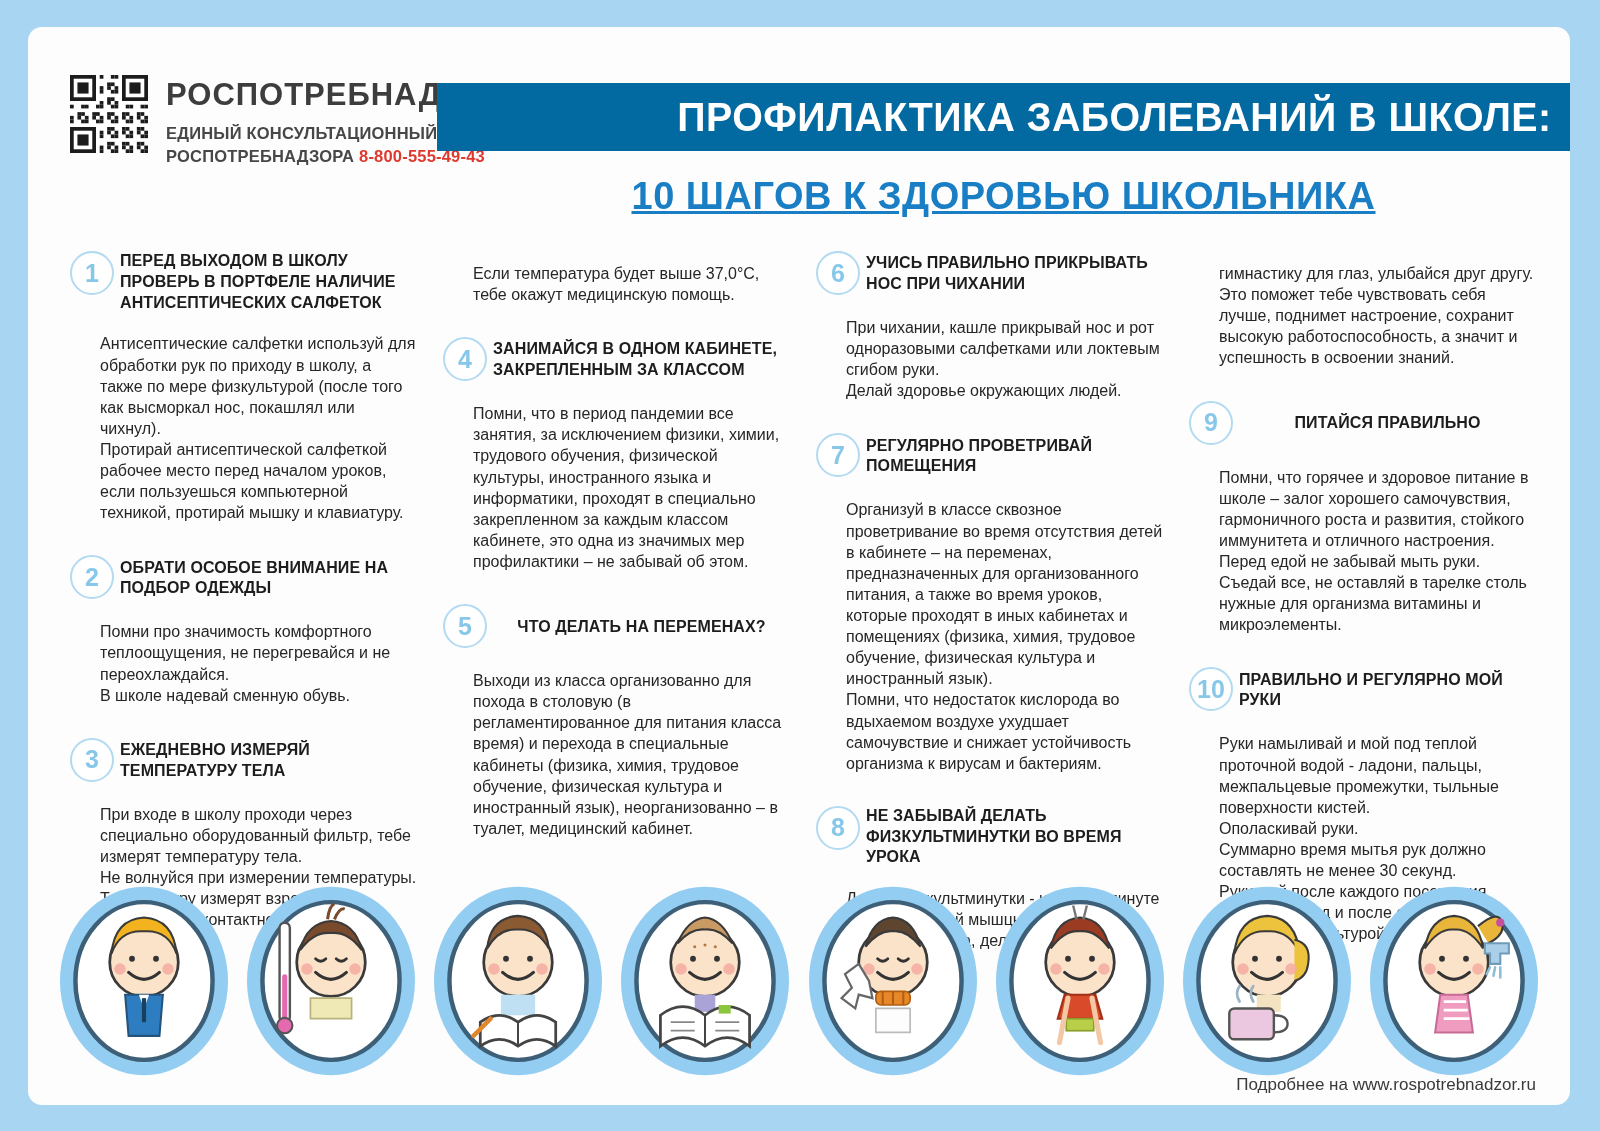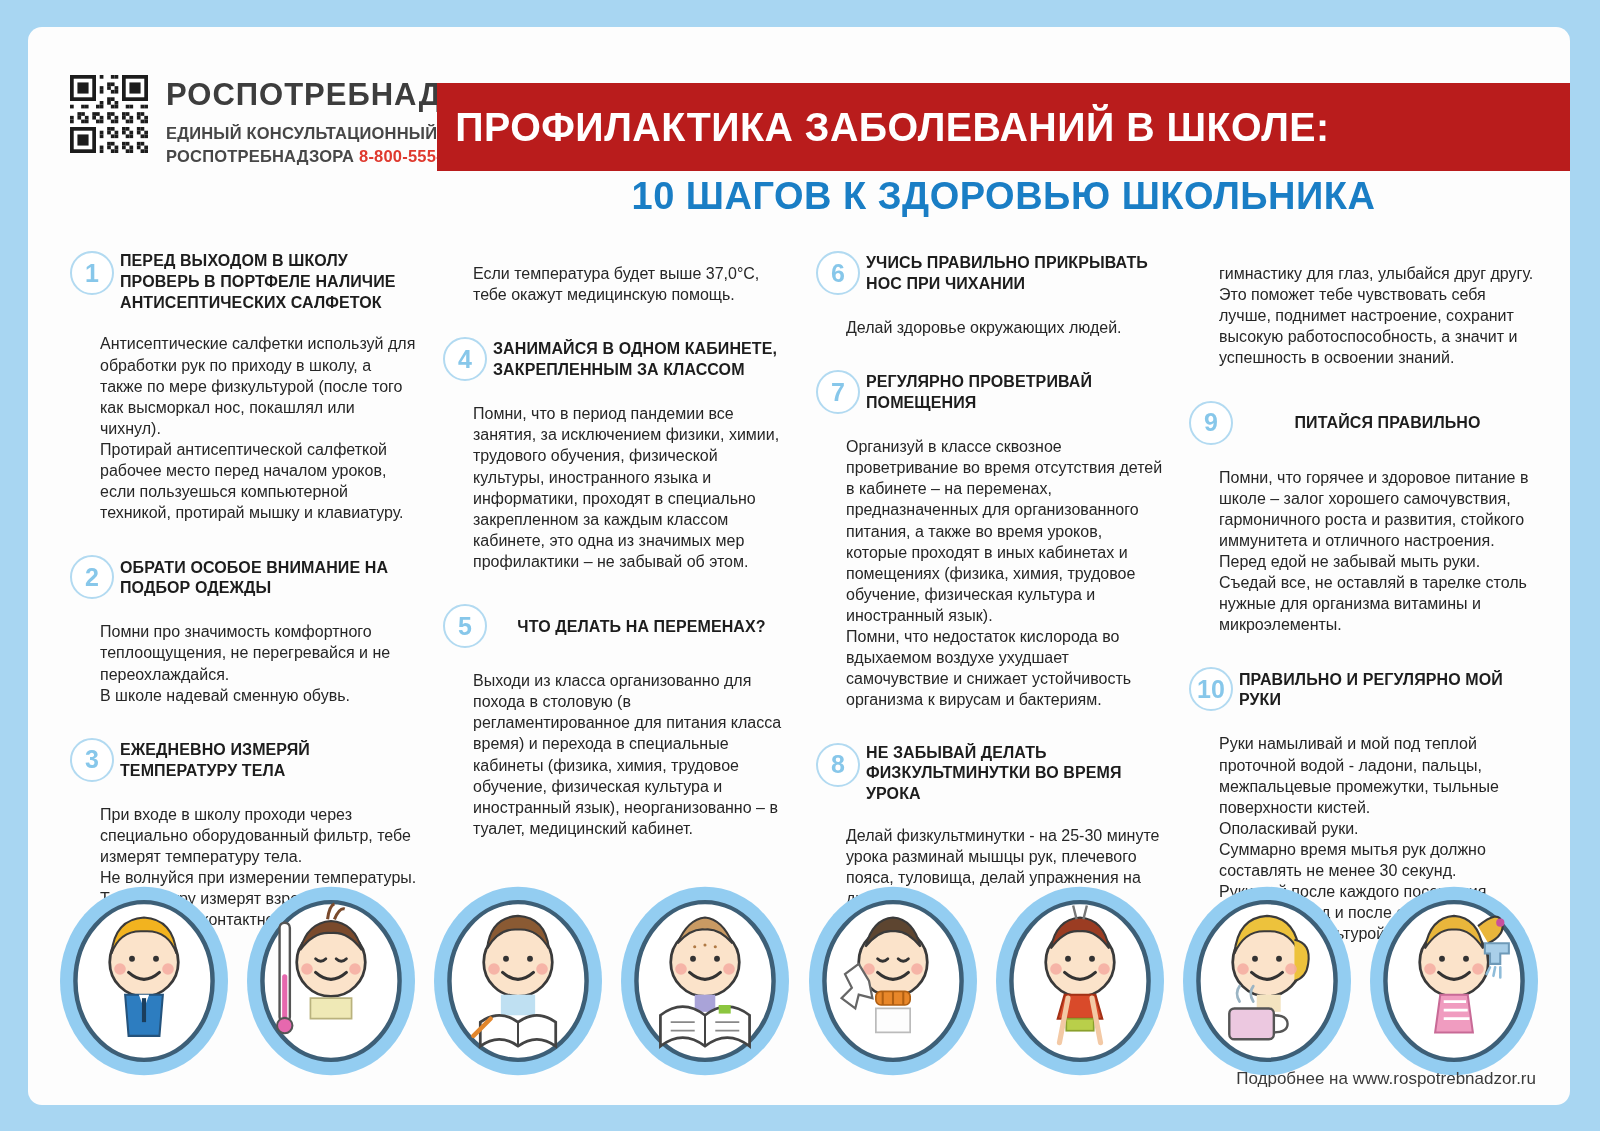--- a/index.html
+++ b/index.html
@@ -17,27 +17,27 @@
   }
 
   
   .brand { position:absolute; left:42px; top:48px; display:flex; gap:18px; align-items:flex-start; }
   .qr { width:78px; height:78px; flex:0 0 auto; }
   .brand-title { font-size:31px; font-weight:700; color:#3d3d3d; letter-spacing:1px; margin-top:2px; }
   .brand-sub { margin-top:9px; font-size:16.5px; font-weight:700; color:#474747; line-height:1.4; letter-spacing:.2px; }
   .phone { color:#df392e; }
 
   .banner {
-    position:absolute; left:409px; right:0; top:56px; height:88px;
-    background:#b91c1c; display:flex; align-items:center; justify-content:flex-start;
+    position:absolute; left:409px; right:0; top:56px; height:68px;
+    background:#0369a1; display:flex; align-items:center; justify-content:flex-end;
   }
   .banner-title { color:#ffffff; font-size:41px; font-weight:700; letter-spacing:.5px; transform:scaleX(.96); white-space:nowrap; }
   .subtitle {
     position:absolute; left:409px; right:0; top:148px; text-align:center;
-    color:#1a7ec5; font-size:38px; font-weight:700; letter-spacing:.5px;
+    color:#1a7ec5; font-size:38px; font-weight:700; letter-spacing:.5px;text-decoration:underline;
   }
 
   
   .grid {
     position:absolute; top:224px; left:42px; right:34px;
     display:grid; grid-template-columns:repeat(4,1fr); column-gap:26px;
   }
   .col { min-width:0; }
   .block + .block { margin-top:32px; }
   .step-head { position:relative; min-height:46px; display:flex; align-items:center; justify-content:center; padding-left:50px; }
@@ -55,21 +55,21 @@
   .block.text-only .step-body { margin-top:12px; }
 
   
   .kids {
     position:absolute; left:30px; right:30px; bottom:26px; height:196px;
     display:flex; justify-content:space-between; align-items:center;
   }
   .kid { width:172px; height:192px; }
 
   .footer {
-    position:absolute; right:34px; bottom:16px; font-size:17px; color:#3a3a3a; z-index:5;
+    position:absolute; right:34px; bottom:10px; font-size:17px; color:#3a3a3a; z-index:5;
   }
 </style>
 </head>
 <body>
 
 <div class="sheet">
 
   <div class="brand">
     <svg id="qr" class="qr" viewBox="0 0 84 84">
         <rect width="84" height="84" fill="#fff"></rect>
@@ -256,20 +256,21 @@
           </div>
         </div>
       </div>
       <div class="col">
         <div class="block">
           <div class="step-head">
             <div class="num">6</div>
             <div class="step-title">УЧИСЬ ПРАВИЛЬНО ПРИКРЫВАТЬ НОС ПРИ ЧИХАНИИ</div>
           </div>
           <div class="step-body">
+            <p>При чихании, кашле прикрывай нос и рот одноразовыми салфетками или локтевым сгибом руки.</p>
             <p>Делай здоровье окружающих людей.</p>
           </div>
         </div>
         <div class="block">
           <div class="step-head">
             <div class="num">7</div>
             <div class="step-title">РЕГУЛЯРНО ПРОВЕТРИВАЙ ПОМЕЩЕНИЯ</div>
           </div>
           <div class="step-body">
             <p>Организуй в классе сквозное проветривание во время отсутствия детей в кабинете – на переменах, предназначенных для организованного питания, а также во время уроков, которые проходят в иных кабинетах и помещениях (физика, химия, трудовое обучение, физическая культура и иностранный язык).</p>

